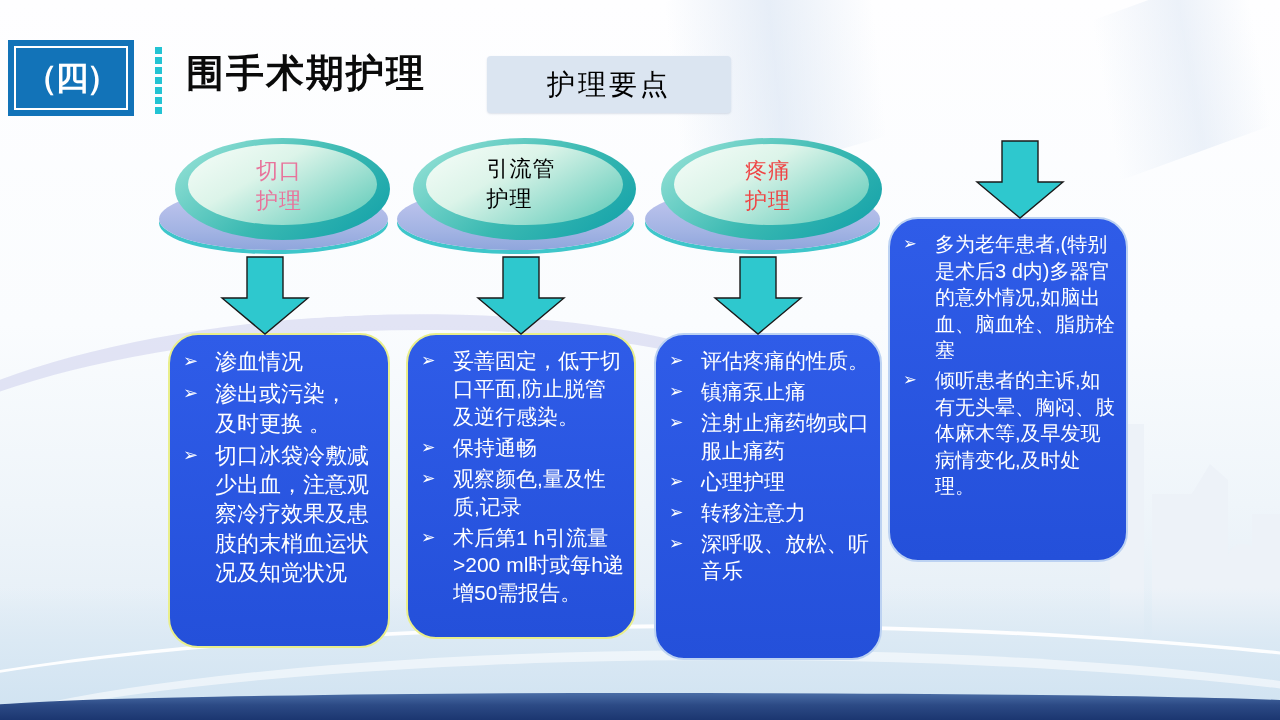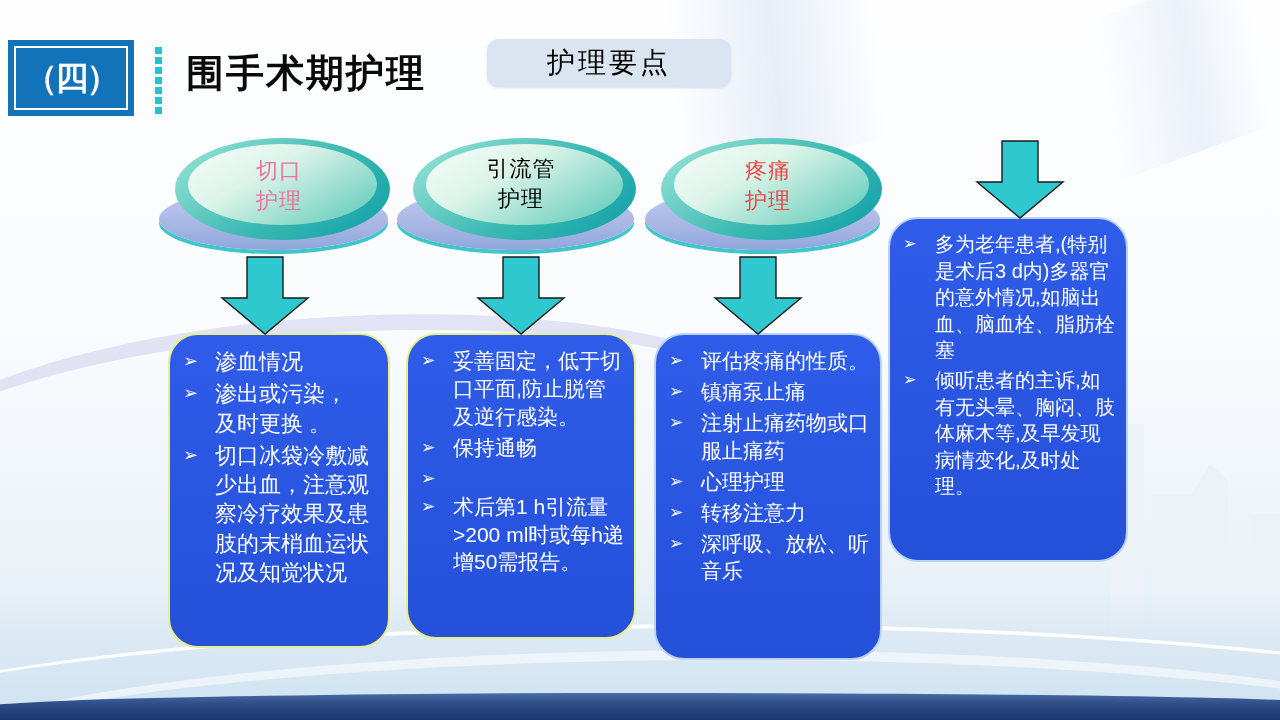--- a/index.html
+++ b/index.html
@@ -35,42 +35,42 @@
     background:linear-gradient(180deg,#4A6DA6 0%,#2C4A85 45%,#1B3670 100%);
     border-radius:50% 50% 0 0 / 16px 10px 0 0;}
 
   
   .badge{left:8px;top:40px;width:126px;height:76px;background:#1273B8;}
   .badge-frame{position:absolute;left:6px;top:6px;right:6px;bottom:6px;border:2px solid #fff;
     display:flex;align-items:center;justify-content:center;color:#fff;font-size:33px;font-weight:bold;letter-spacing:-2px;}
   .dots{left:155px;top:47px;display:flex;flex-direction:column;gap:3px;}
   .dots i{width:7px;height:7px;background:#23C3D3;display:block;}
   .page-title{left:186px;top:48px;font-size:38px;font-weight:700;color:#0A0A0A;letter-spacing:2px;}
-  .tag{left:487px;top:39px;width:244px;height:48px;background:#DBE5F1;border-radius:12px;
+  .tag{left:487px;top:56px;width:244px;height:57px;background:#DBE5F1;border-radius:4px;
     display:flex;align-items:center;justify-content:center;font-size:28px;color:#000;letter-spacing:3px;
     box-shadow:0 1px 2px rgba(120,140,170,.25);}
 
   
   .col{position:absolute;top:138px;}
   .col.c1{left:168px;width:222px;}
   .col.c2{left:406px;width:230px;}
   .col.c3{left:654px;width:228px;}
   .col.c4{left:888px;width:240px;}
 
   
   .disc-stack{position:relative;width:100%;height:116px;}
   .disc-shadow{position:absolute;left:-4%;top:50px;width:103%;height:62px;border-radius:50%;
     background:linear-gradient(180deg,#C6C9F0 0%,#A2B3E3 70%,#8FA6DC 100%);
     box-shadow:0 4px 0 0 #3EC6CA;}
   .disc{position:absolute;left:3%;top:0;width:97%;height:102px;border-radius:50%;
     background:linear-gradient(140deg,#9FE6DA 0%,#3AB9B2 55%,#0F9FA8 100%);}
   .disc-face{position:absolute;left:6%;right:6%;top:6px;bottom:15px;border-radius:50%;
     background:linear-gradient(150deg,#F7FDF9 0%,#DCF4E9 38%,#57C8B6 100%);}
   .disc-label{position:absolute;left:0;top:0;width:100%;height:96px;display:flex;align-items:center;justify-content:center;
-    text-align:center;font-size:22px;line-height:1.35;white-space:pre-line;letter-spacing:1px;}
+    font-size:22px;line-height:1.35;white-space:pre-line;letter-spacing:1px;}
   .c1 .disc-label{color:#E8739B;}
   .c2 .disc-label{color:#000000;font-family:Liberation Mono, monospace;}
   .c3 .disc-label{color:#ef4444;}
   .c4 .disc-label{color:#8B2052;font-size:21px;}
 
   
   .flow-arrow{display:block;margin:2px auto 0 auto;}
   .c1 .flow-arrow{transform:translateX(-14px);}
   .c3 .flow-arrow{transform:translateX(-10px);}
   .c4 .flow-arrow{transform:translateX(12px);}
@@ -170,20 +170,21 @@
       <li>
           <span class="bullet">➢</span>
           <span class="li-text">妥善固定，低于切口平面,防止脱管及逆行感染。</span>
         </li>
       <li>
           <span class="bullet">➢</span>
           <span class="li-text">保持通畅</span>
         </li>
       <li>
           <span class="bullet">➢</span>
+          <span class="li-text">观察颜色,量及性质,记录</span>
         </li>
       <li>
           <span class="bullet">➢</span>
           <span class="li-text">术后第1 h引流量&gt;200 ml时或每h递增50需报告。</span>
         </li>
     </ul>
   </div>
 </div>
 
 <div class="col c3">

